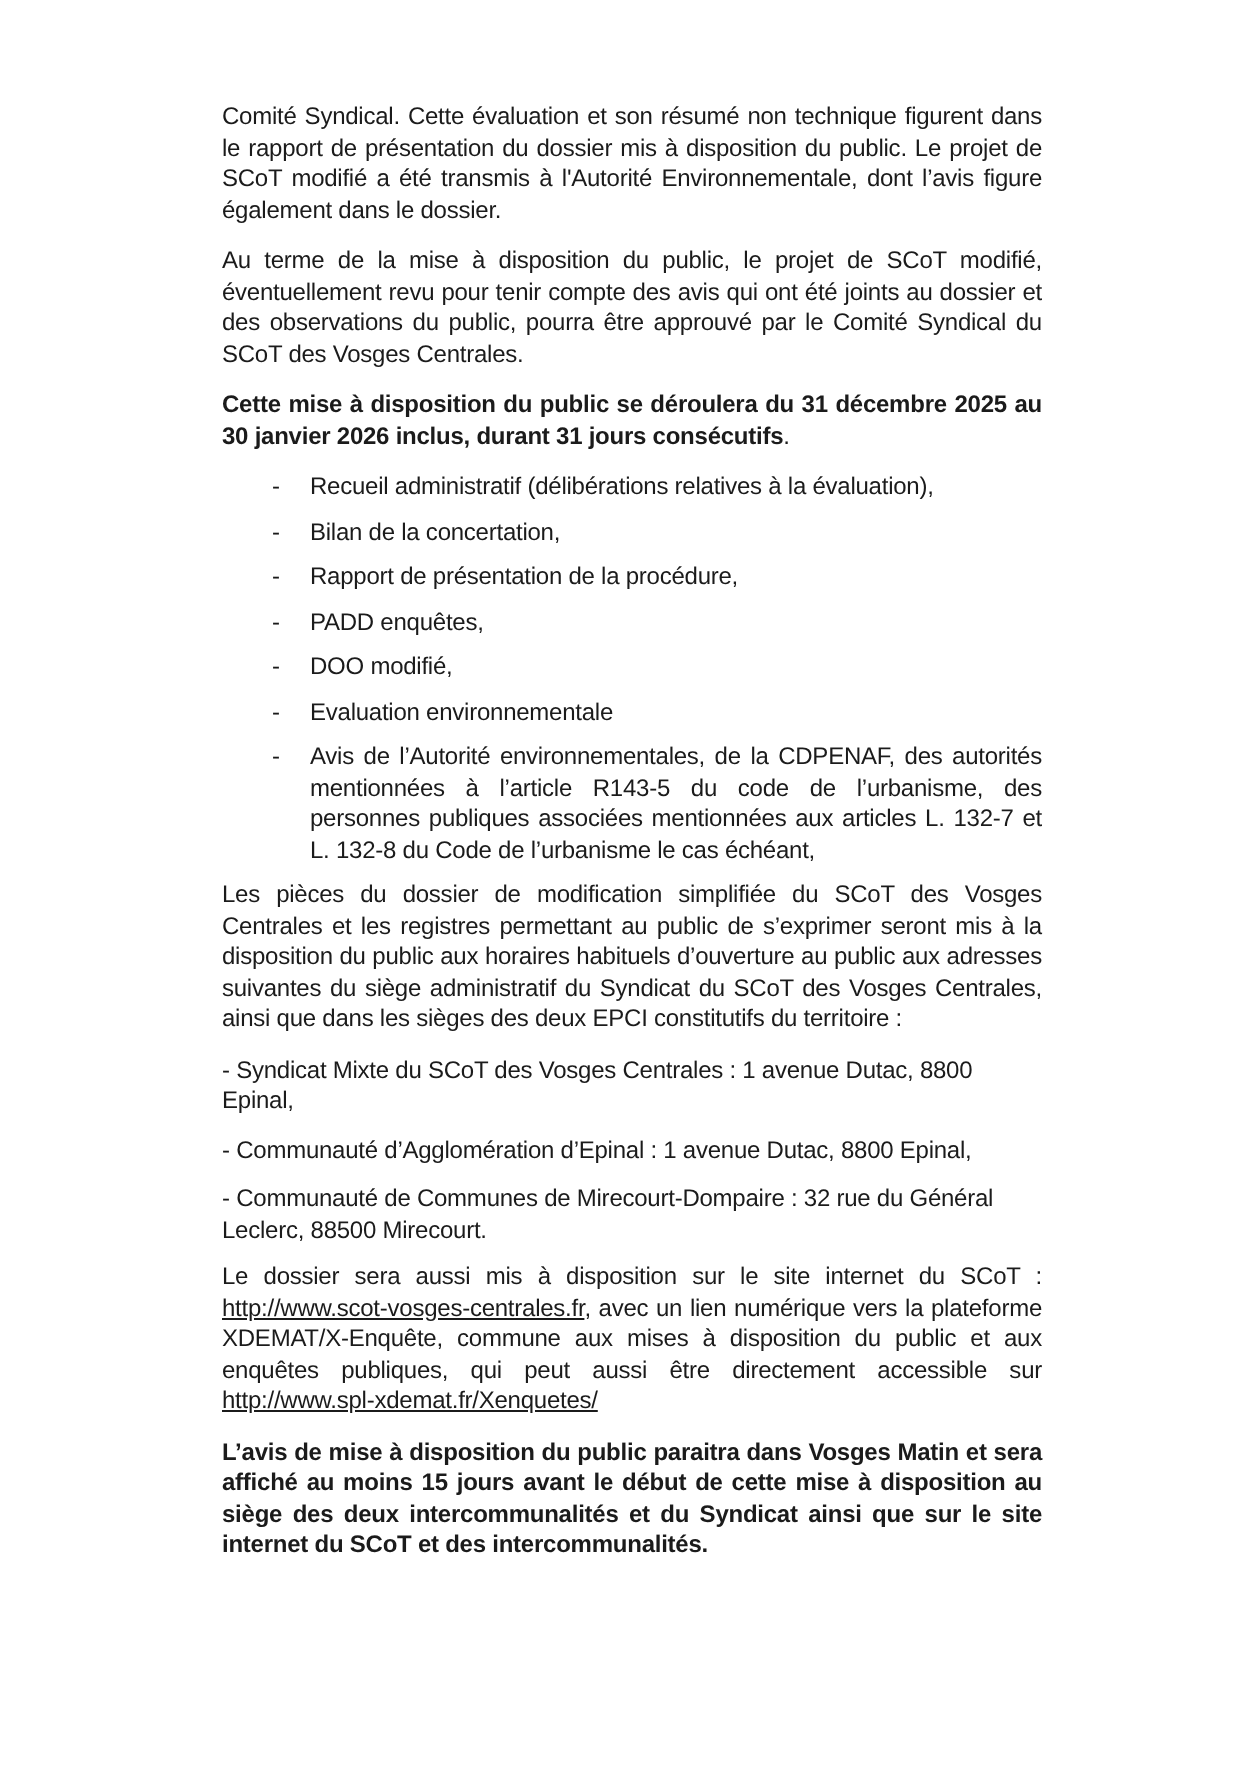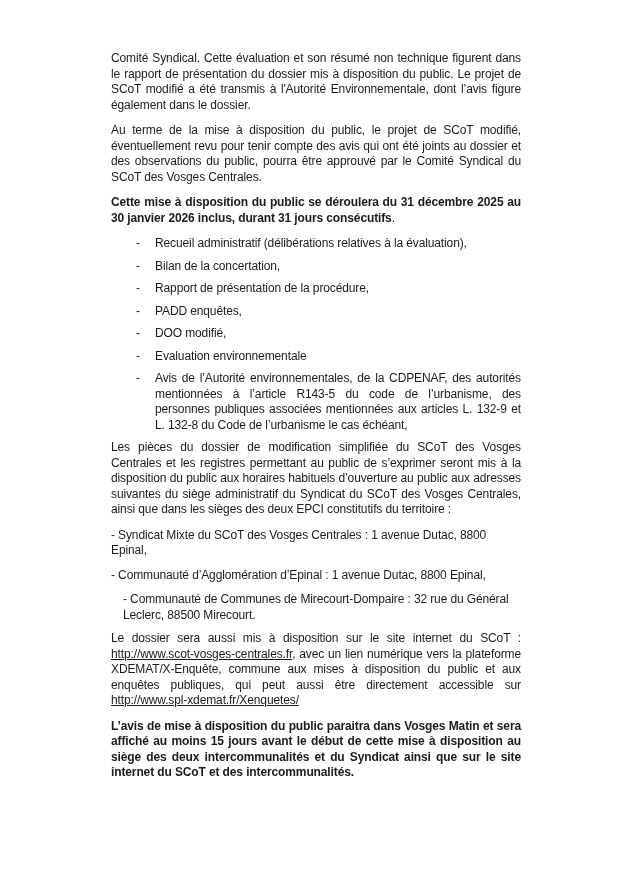--- a/index.html
+++ b/index.html
@@ -35,21 +35,21 @@
   }
   .bullet .dash {
     flex: 0 0 19px;
     margin-left: 25px;
   }
   .bullet .btext {
     flex: 1;
     text-align: justify;
   }
   .addr { margin: 0 0 9px 0; text-align: left; }
-  .addr-wrap { margin: 0 0 8px 12px; text-align: left; }
+  .addr-wrap { margin: 0 0 8px 0; text-align: left; }
   a.doc-link, .doc-link {
     color: inherit;
     text-decoration: underline;
     cursor: pointer;
   }
   .final { margin-bottom: 0; }
 </style>
 </head>
 <body>
 
@@ -85,21 +85,21 @@
     <div class="bullet">
       <span class="dash">-</span>
       <span class="btext">DOO modifié,</span>
     </div>
     <div class="bullet">
       <span class="dash">-</span>
       <span class="btext">Evaluation environnementale</span>
     </div>
     <div class="bullet">
       <span class="dash">-</span>
-      <span class="btext">Avis de l’Autorité environnementales, de la CDPENAF, des autorités mentionnées à l’article R143-5 du code de l’urbanisme, des personnes publiques associées mentionnées aux articles L. 132-9 et L. 132-8 du Code de l’urbanisme le cas échéant,</span>
+      <span class="btext">Avis de l’Autorité environnementales, de la CDPENAF, des autorités mentionnées à l’article R143-5 du code de l’urbanisme, des personnes publiques associées mentionnées aux articles L. 132-7 et L. 132-8 du Code de l’urbanisme le cas échéant,</span>
     </div>
   </div>
 
   <p class="para">Les pièces du dossier de modification simplifiée du SCoT des Vosges Centrales et les registres permettant au public de s’exprimer seront mis à la disposition du public aux horaires habituels d’ouverture au public aux adresses suivantes du siège administratif du Syndicat du SCoT des Vosges Centrales, ainsi que dans les sièges des deux EPCI constitutifs du territoire :</p>
 
   <p class="para addr">- Syndicat Mixte du SCoT des Vosges Centrales : 1 avenue Dutac, 8800 Epinal,</p>
   <p class="para addr">- Communauté d’Agglomération d’Epinal : 1 avenue Dutac, 8800 Epinal,</p>
   <p class="para addr-wrap">- Communauté de Communes de Mirecourt-Dompaire : 32 rue du Général Leclerc, 88500 Mirecourt.</p>
 
   <p class="para">

